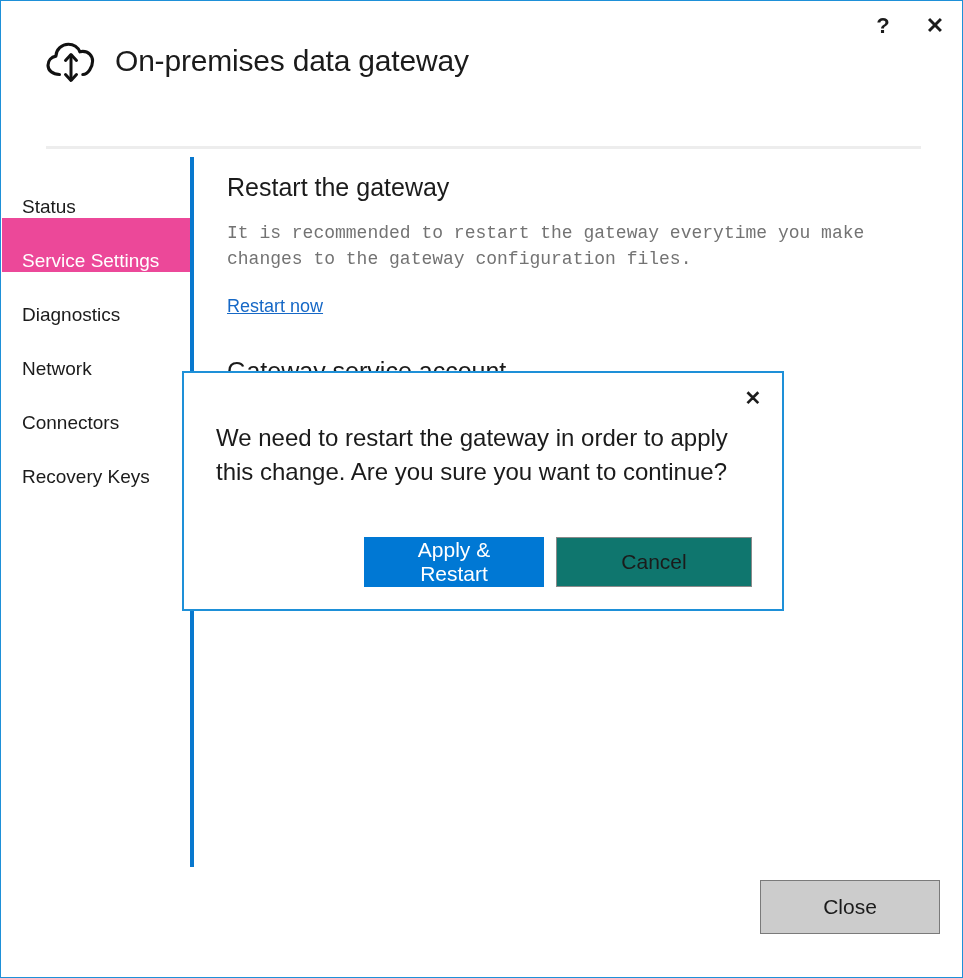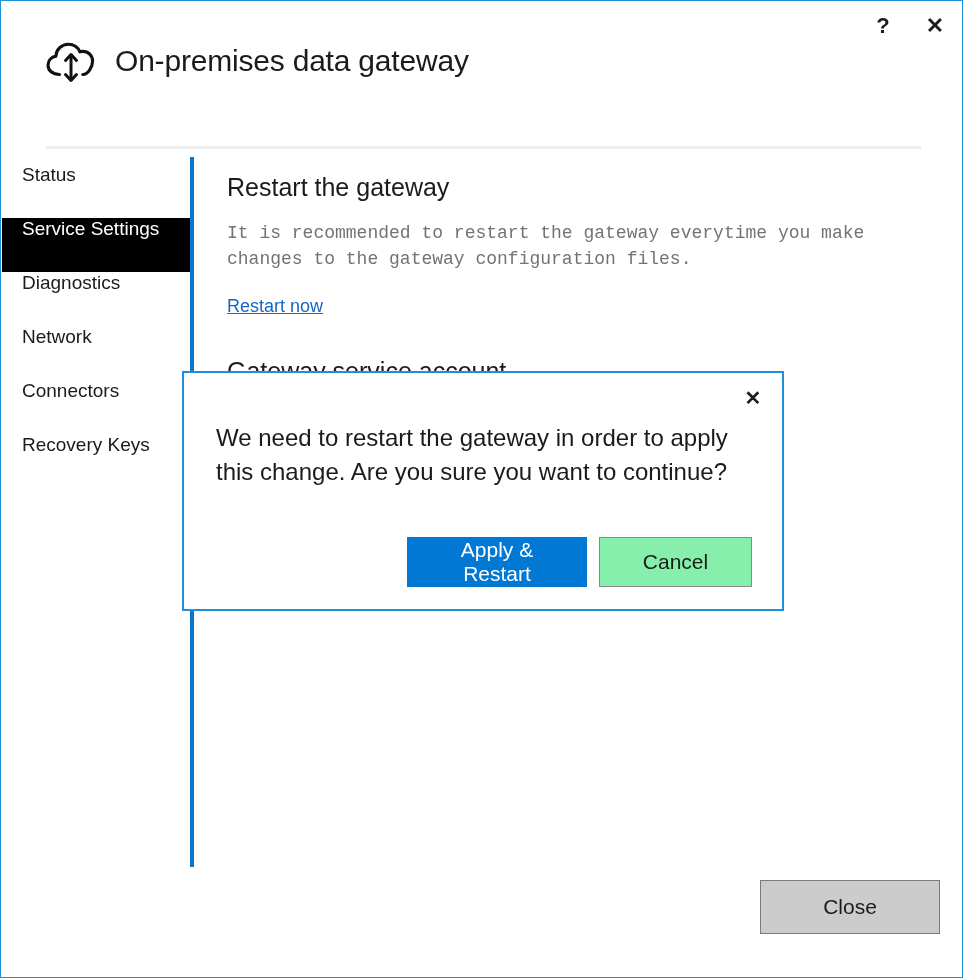--- a/index.html
+++ b/index.html
@@ -79,31 +79,31 @@
   
   .sidebar {
     position: absolute;
     left: 1px;
     top: 163px;
     width: 190px;
   }
   .nav-item {
     height: 54px;
     display: flex;
-    align-items: flex-start;
+    align-items: flex-end;
     padding-left: 20px;
     box-sizing: border-box;
     font-size: 19px;
     color: #1b1b1b;
     cursor: pointer;
     user-select: none;
     white-space: nowrap;
   }
   .nav-item.selected {
-    background: #000000;
+    background: #ec4899;
     color: #ffffff;
   }
 
   .nav-divider {
     position: absolute;
     left: 189px;
     top: 156px;
     width: 4px;
     height: 710px;
     background: #0878ce;
@@ -207,23 +207,23 @@
     padding: 0 22px;
   }
   .btn-primary {
     width: 180px;
     height: 50px;
     background: #0078d4;
     color: #ffffff;
     border: 1px solid #0078d4;
   }
   .btn-secondary {
-    width: 153px;
+    width: 196px;
     height: 50px;
-    background: #86efac;
+    background: #0f766e;
     color: #1b1b1b;
     border: 1px solid #8a8a8a;
   }
 
   
   .footer-close {
     position: absolute;
     left: 739px;
     top: 879px;
     width: 180px;

